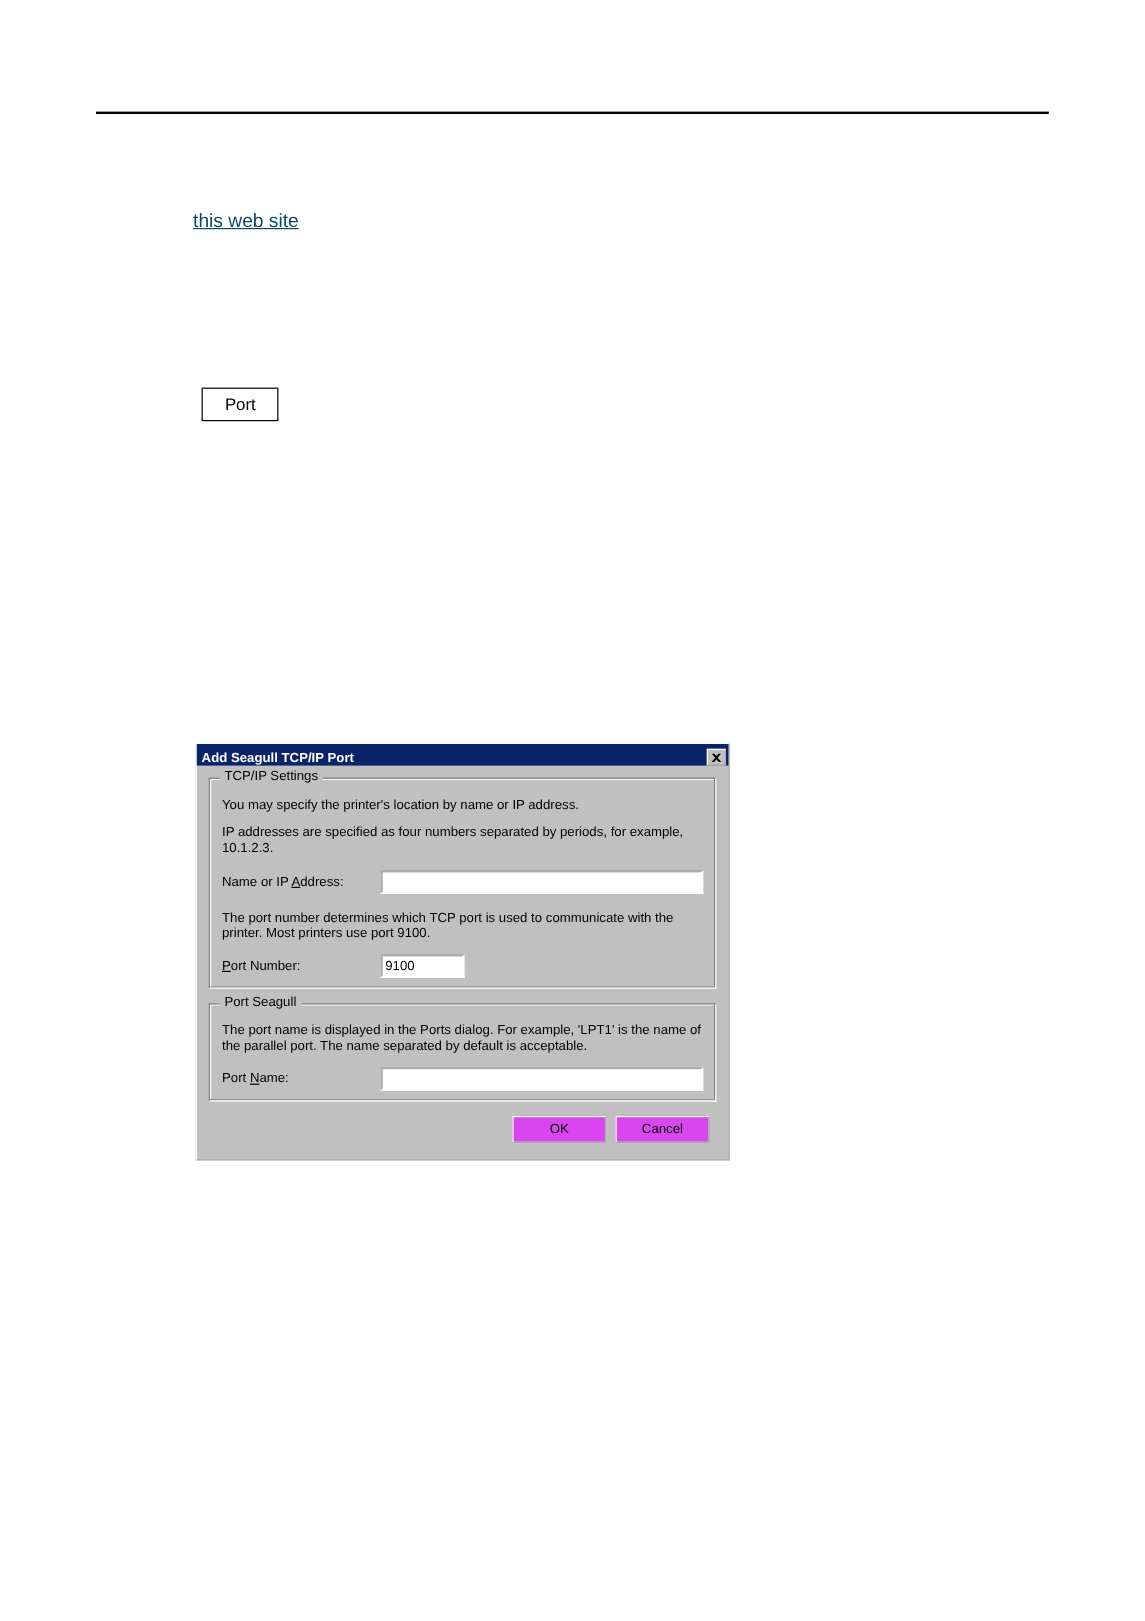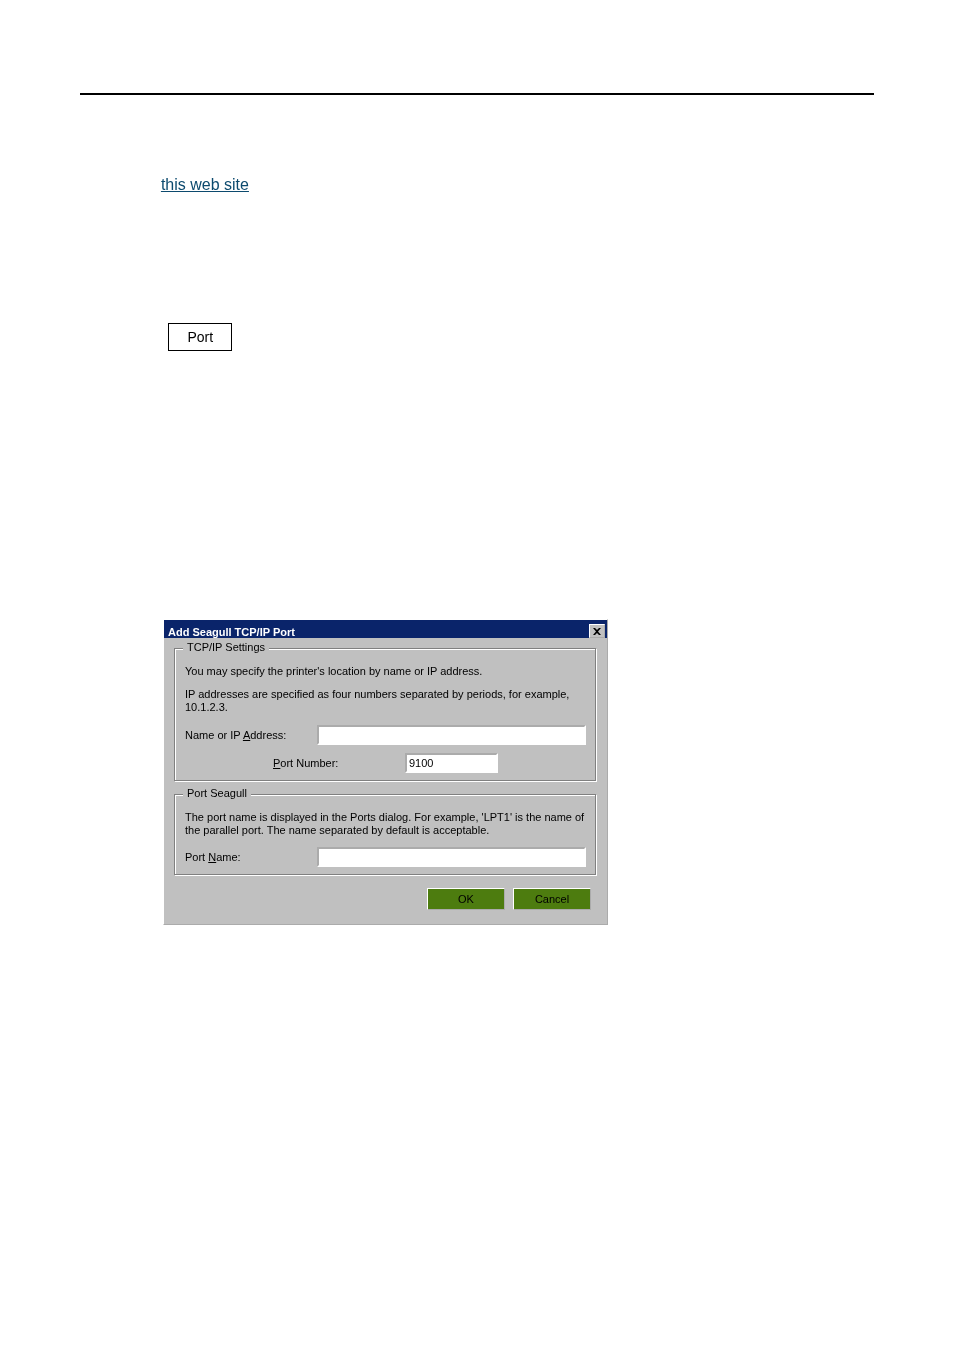--- a/index.html
+++ b/index.html
@@ -93,49 +93,48 @@
   }
   .gtext {
     margin: 4px 0 10px 0;
     line-height: 1.2;
   }
   .gtext:last-child { margin-bottom: 0; }
   .field-row {
     display: flex;
     align-items: center;
     margin-top: 8px;
-    justify-content: center;
   }
   .field-label {
     width: 132px;
   }
   .field-input {
     flex: 1;
     height: 20px;
     border: 2px inset #fff;
     background: #fff;
     padding: 0 2px;
     font-family: inherit;
     font-size: 11px;
   }
   .field-input.short {
-    width: 93px;
+    width: 70px;
     flex: none;
   }
   .button-row {
     display: flex;
     justify-content: flex-end;
     gap: 8px;
     padding: 0 6px;
   }
   .win-btn {
     width: 78px;
     height: 22px;
     border: 1px outset #fff;
-    background: #4d7c0f;
+    background: #d946ef;
     font-family: inherit;
     font-size: 11px;
   }
   .underline-accel { text-decoration: underline; }
 </style>
 </head>
 <body>
 
 <div class="page">
   <div class="page-header"></div>
@@ -175,20 +174,21 @@
 
   <div class="dialog-body">
     <div class="groupbox">
       <div class="legend">TCP/IP Settings</div>
       <div class="gtext">You may specify the printer's location by name or IP address.</div>
       <div class="gtext">IP addresses are specified as four numbers separated by periods, for example, 10.1.2.3.</div>
       <div class="field-row">
         <div class="field-label">Name or IP <span class="underline-accel">A</span>ddress:</div>
         <input class="field-input" value="" style="">
       </div>
+      <div class="gtext" style="margin-top:14px;">The port number determines which TCP port is used to communicate with the printer.  Most printers use port 9100.</div>
       <div class="field-row">
         <div class="field-label"><span class="underline-accel">P</span>ort Number:</div>
         <input class="field-input short" value="9100" style="">
       </div>
     </div>
 
     <div class="groupbox">
       <div class="legend">Port Seagull</div>
       <div class="gtext">The port name is displayed in the Ports dialog.  For example, 'LPT1' is the name of the parallel port.  The name separated by default is acceptable.</div>
       <div class="field-row">

